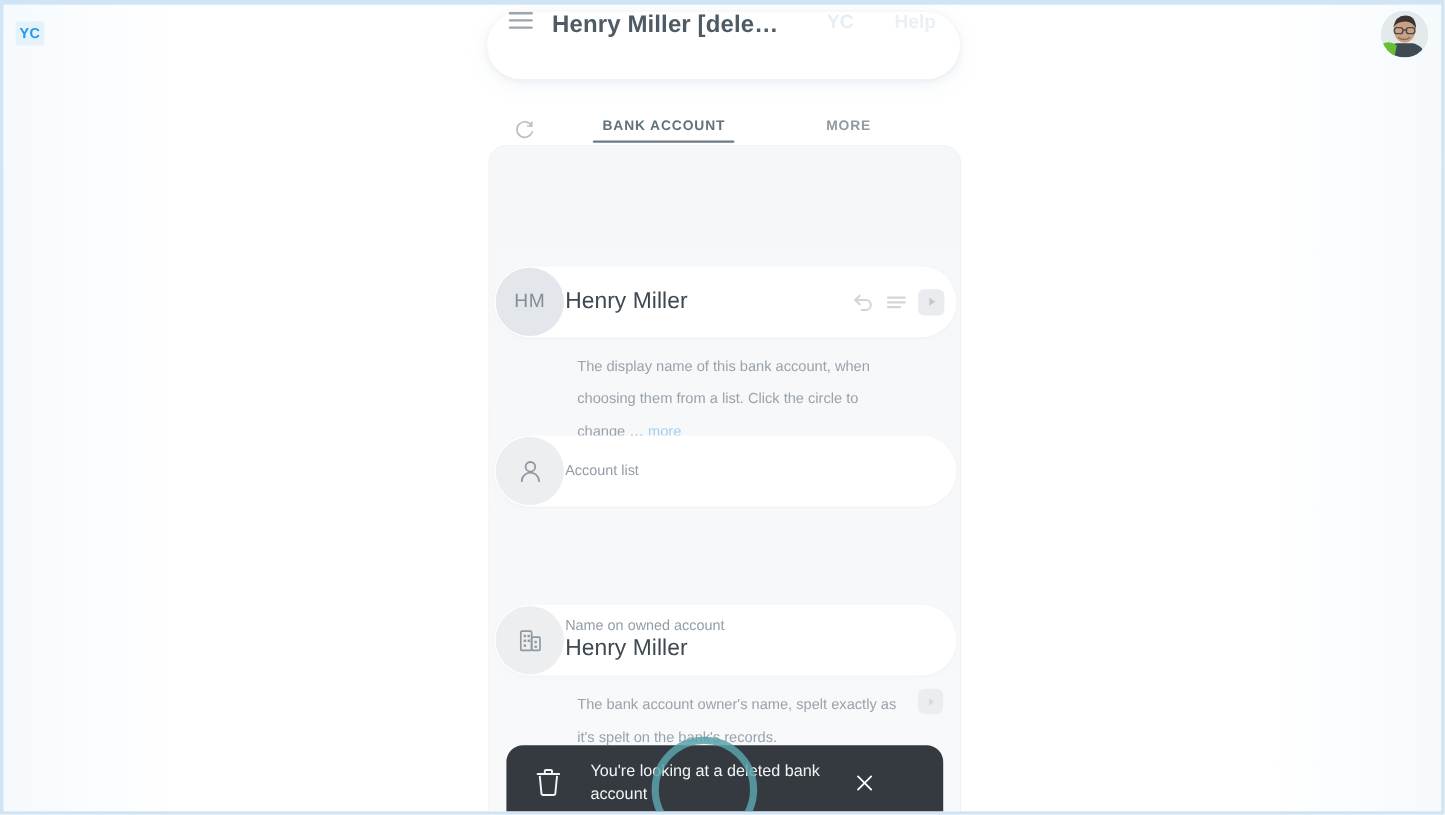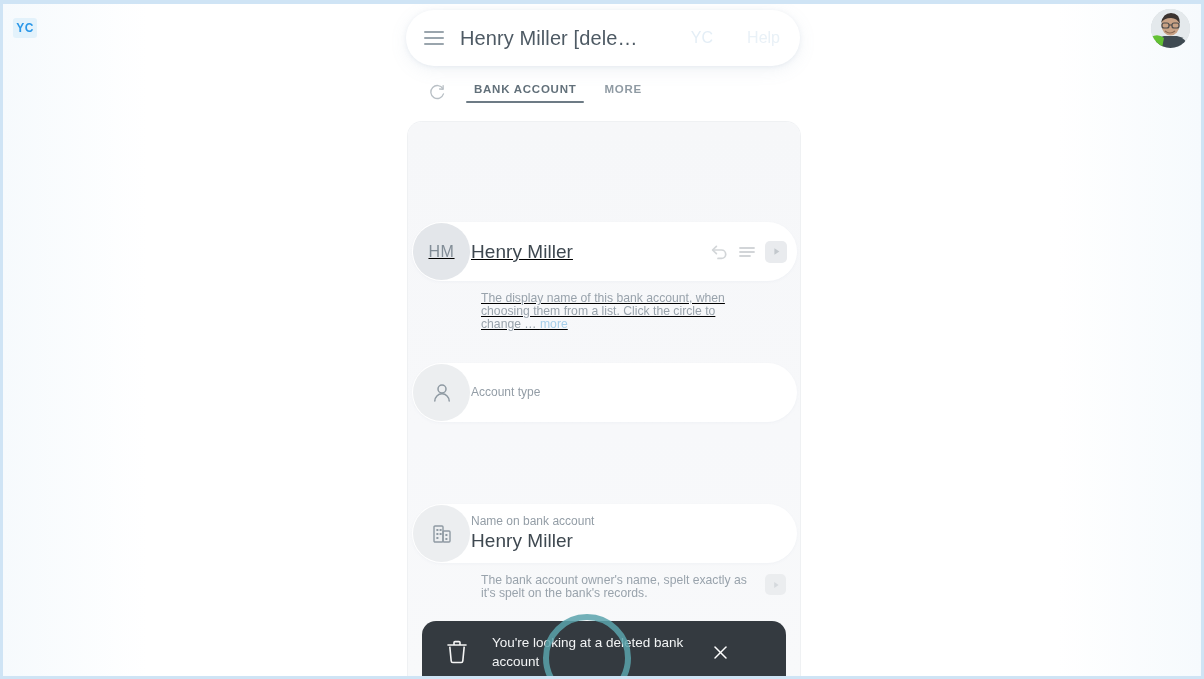--- a/index.html
+++ b/index.html
@@ -78,23 +78,23 @@
   .appbar {
     position: absolute;
     left: 403px;
     top: 6px;
     width: 394px;
     height: 56px;
     background: #ffffff;
     border-radius: 28px;
     box-shadow: 0 1px 5px rgba(120,150,175,0.13), 0 4px 18px rgba(120,150,175,0.10);
     display: flex;
-    align-items: center;
     padding: 0 20px 0 18px;
     box-sizing: border-box;
+    font-weight: bold;
   }
   .hamburger {
     width: 20px;
     height: 14px;
     margin-right: 16px;
     display: flex;
     flex-direction: column;
     justify-content: space-between;
     flex: 0 0 auto;
     cursor: pointer;
@@ -120,24 +120,25 @@
     margin-left: 34px;
     white-space: nowrap;
     cursor: pointer;
   }
   .appbar-link.help { color: #e9f1f7; }
 
   
   .tabrow {
     position: absolute;
     left: 425px;
-    top: 76px;
+    top: 92px;
     display: flex;
     align-items: center;
     height: 26px;
+    gap: 28px;
   }
   .refresh-icon {
     width: 18px;
     height: 18px;
     margin-right: 20px;
     cursor: pointer;
     opacity: 0.62;
   }
   .tab {
     font-size: 11.5px;
@@ -269,21 +270,21 @@
     justify-content: center;
     cursor: pointer;
   }
 
   .field-desc {
     position: relative;
     width: 385px;
     padding: 11px 46px 0 69px;
     box-sizing: border-box;
     font-size: 12.2px;
-    line-height: 13px;
+    line-height: 27px;
     color: #99a3ac;
   }
   .field-desc .more-link {
     color: #a7cfea;
     cursor: pointer;
   }
   .desc-chip {
     position: absolute;
     right: 11px;
     top: 11px;
@@ -386,21 +387,21 @@
       <path d="M16.8 1.8 L16.8 5.8 L12.9 5.6" fill="none" stroke="#8e99a2" stroke-width="1.5" stroke-linecap="round" stroke-linejoin="round"></path>
     </svg>
     <div class="tab active">BANK ACCOUNT</div>
     <div class="tab-gap"></div>
     <div class="tab inactive">MORE</div>
   </div>
 
   <div class="panel"></div>
 
 
-  <div class="field" style="top:218px;text-decoration:underline;">
+  <div class="field" style="top:218px;">
     <div class="field-row">
       <div class="field-avatar initials">HM</div>
       <div class="field-body">
         <div class="field-value">Henry Miller</div>
       </div>
       <div class="field-actions">
         <svg class="action-icon" viewBox="0 0 20 20">
           <path d="M4 8 H12.5 a4.2 4.2 0 0 1 0 8.4 H9" fill="none" stroke="#6d7880" stroke-width="1.7" stroke-linecap="round"></path>
           <path d="M7.4 4.4 L3.6 8 L7.4 11.6" fill="none" stroke="#6d7880" stroke-width="1.7" stroke-linecap="round" stroke-linejoin="round"></path>
         </svg>
@@ -423,42 +424,42 @@
 
   <div class="field" style="top:359px;">
     <div class="field-row">
       <div class="field-avatar soft">
         <svg width="24" height="24" viewBox="0 0 24 24">
           <circle cx="12" cy="8" r="4" fill="none" stroke="#8e99a2" stroke-width="1.5"></circle>
           <path d="M4.8 20 a7.2 7.2 0 0 1 14.4 0" fill="none" stroke="#8e99a2" stroke-width="1.5" stroke-linecap="round"></path>
         </svg>
       </div>
       <div class="field-body">
-        <div class="field-label">Account type</div>
+        <div class="field-label">Account list</div>
       </div>
     </div>
   </div>
 
   <div class="field" style="top:500px;">
     <div class="field-row">
       <div class="field-avatar soft">
         <svg width="24" height="24" viewBox="0 0 24 24">
           <rect x="4" y="4" width="9" height="16" rx="1" fill="none" stroke="#8e99a2" stroke-width="1.4"></rect>
           <rect x="13" y="9" width="7" height="11" rx="1" fill="none" stroke="#8e99a2" stroke-width="1.4"></rect>
           <rect x="6.4" y="7" width="2" height="2" fill="#8e99a2"></rect>
           <rect x="9.6" y="7" width="2" height="2" fill="#8e99a2"></rect>
           <rect x="6.4" y="11" width="2" height="2" fill="#8e99a2"></rect>
           <rect x="9.6" y="11" width="2" height="2" fill="#8e99a2"></rect>
           <rect x="6.4" y="15" width="2" height="2" fill="#8e99a2"></rect>
           <rect x="15.4" y="12" width="2" height="2" fill="#8e99a2"></rect>
           <rect x="15.4" y="16" width="2" height="2" fill="#8e99a2"></rect>
         </svg>
       </div>
       <div class="field-body">
-        <div class="field-label">Name on bank account</div>
+        <div class="field-label">Name on owned account</div>
         <div class="field-value">Henry Miller</div>
       </div>
     </div>
     <div class="field-desc">
       <span>The bank account owner's name, spelt exactly as it's spelt on the bank's records.</span>
       <div class="desc-chip">
         <svg width="10" height="10" viewBox="0 0 10 10">
           <path d="M3.2 2 L7.6 5 L3.2 8 Z" fill="#d5d9dd"></path>
         </svg>
       </div>

